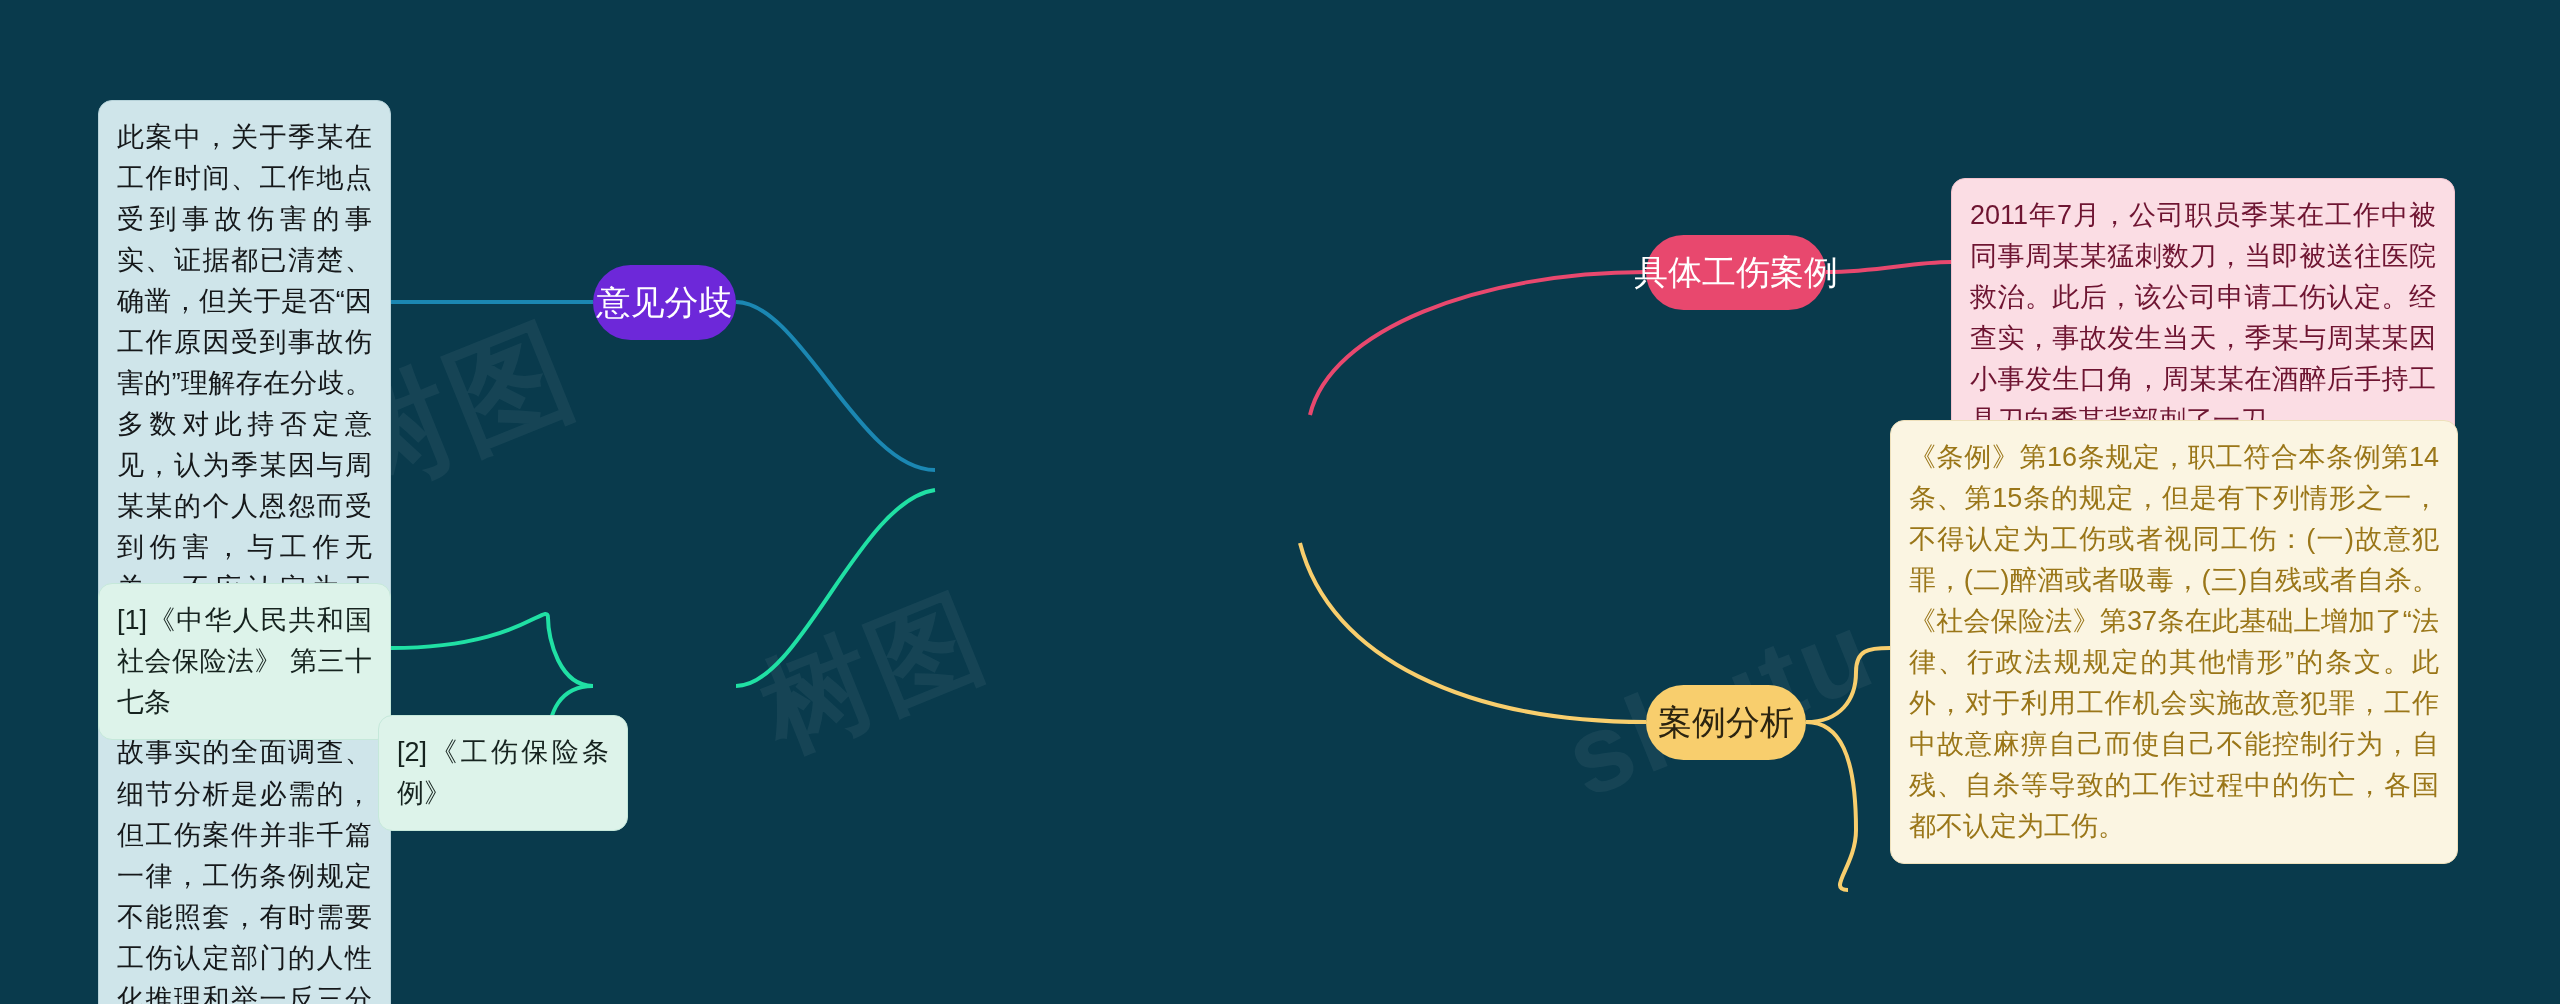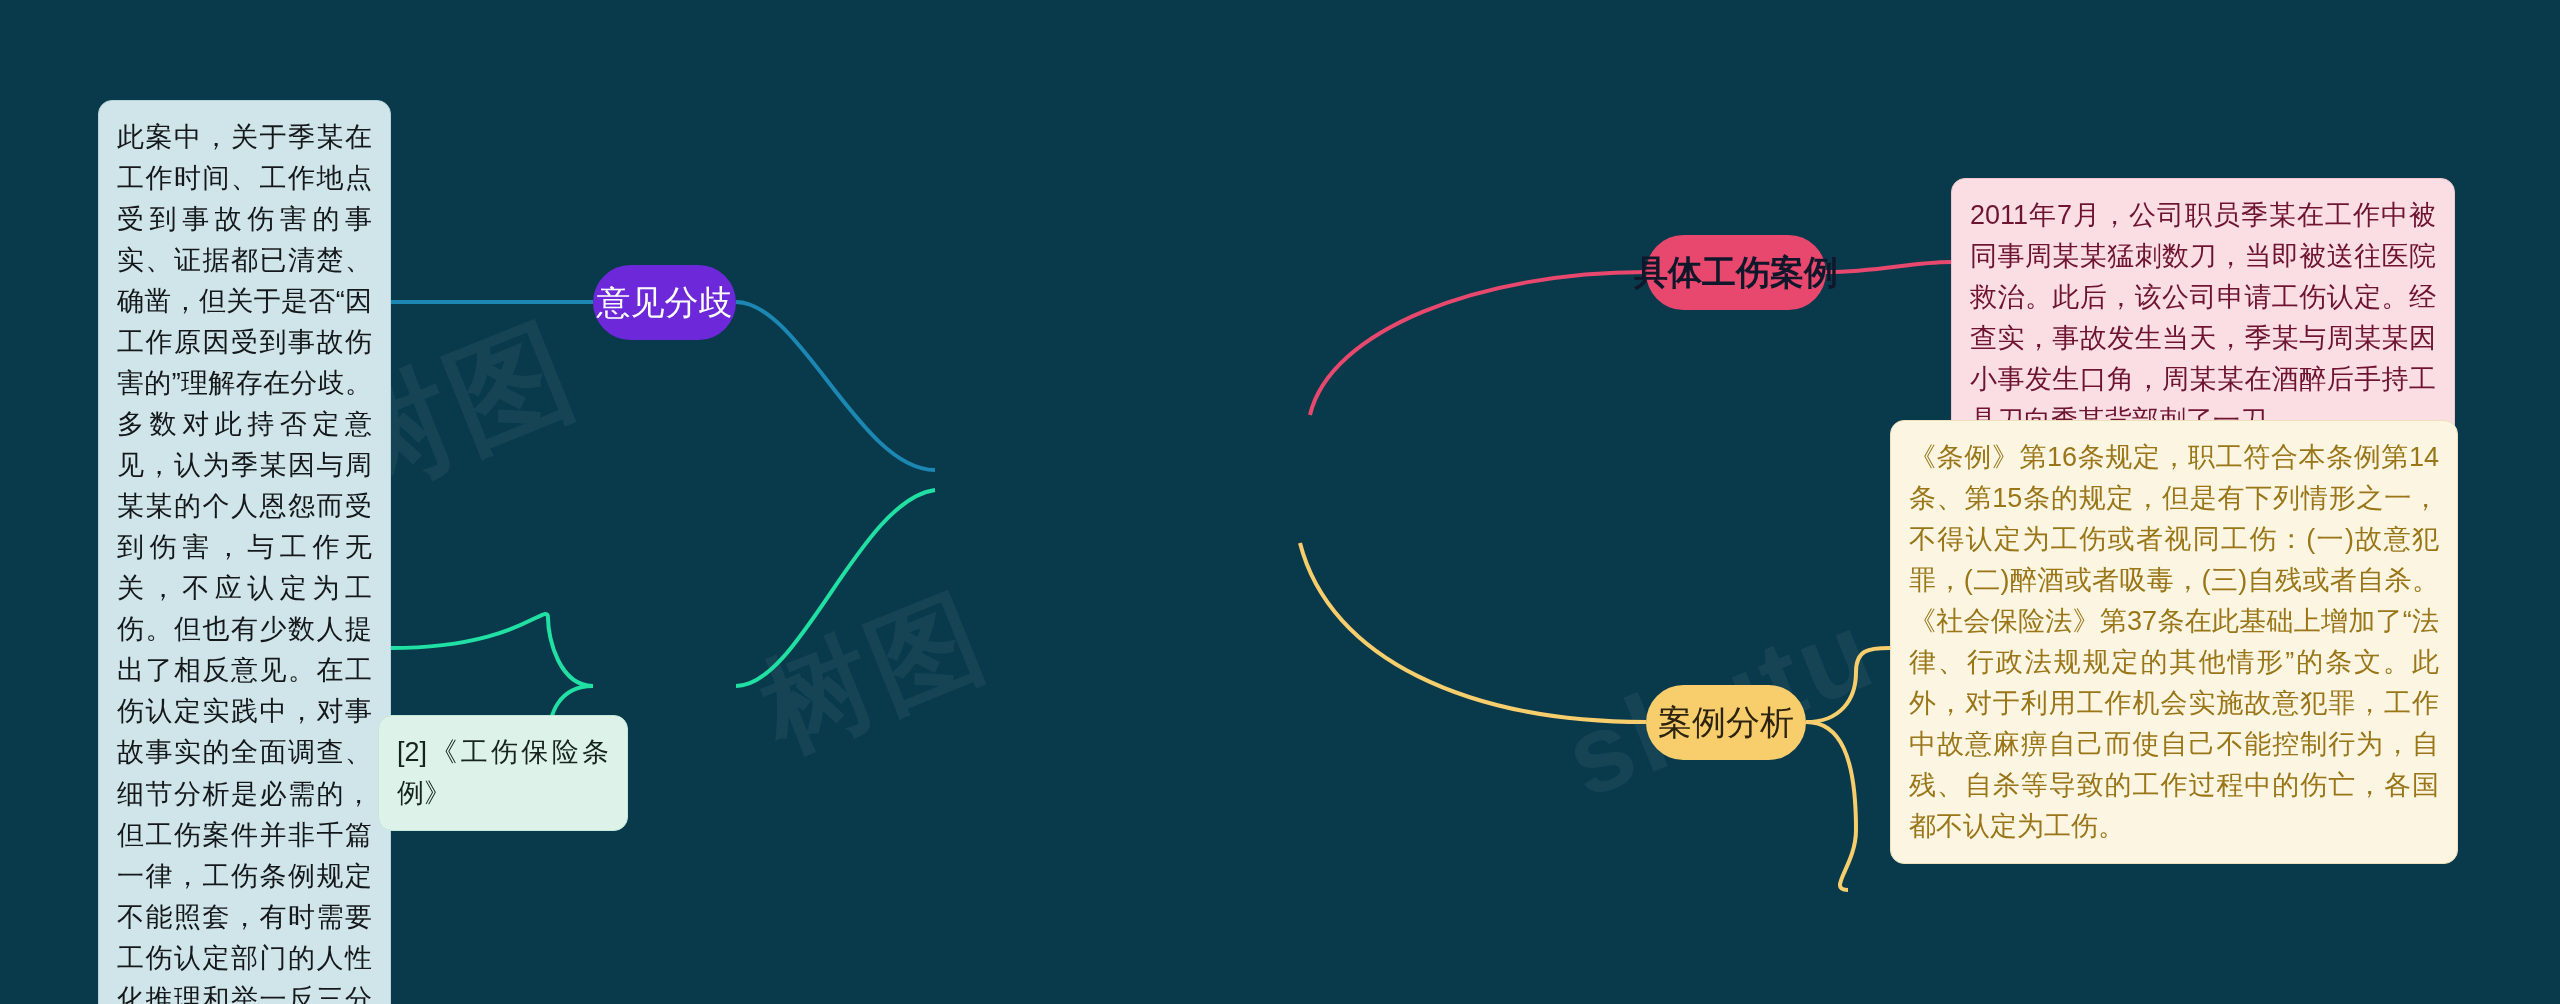--- a/index.html
+++ b/index.html
@@ -74,21 +74,21 @@
     display: flex;
     align-items: center;
     justify-content: center;
     text-align: center;
     font-size: 34px;
     padding: 0 30px;
     white-space: nowrap;
   }
 
   .branch-blue   { background: #6d28d9; color: #ffffff; }
-  .branch-pink   { background: #e8486e; color: #0f172a; font-weight: bold; }
+  .branch-pink   { background: #e8486e; color: #ffffff; }
   .branch-green  { background: #20e0a4; color: #102a28; }
   .branch-yellow { background: #f8ce6d; color: #2c2410; }
 
   .leaf {
     border-radius: 14px;
     font-size: 27px;
     line-height: 1.52;
     padding: 16px 18px;
     text-align: justify;
     word-break: break-all;
@@ -161,20 +161,21 @@
 
     <path d="M 1806 722 C 1840 722, 1856 756, 1856 830 C 1856 866, 1826 890, 1848 890" stroke="#f8ce6d" stroke-width="4"></path>
   </svg>
 
 
   <div class="node branch-node branch-blue" id="node-opinion">意见分歧</div>
 
   <div class="node leaf leaf-blue" id="leaf-opinion">此案中，关于季某在工作时间、工作地点受到事故伤害的事实、证据都已清楚、确凿，但关于是否“因工作原因受到事故伤害的”理解存在分歧。多数对此持否定意见，认为季某因与周某某的个人恩怨而受到伤害，与工作无关，不应认定为工伤。但也有少数人提出了相反意见。在工伤认定实践中，对事故事实的全面调查、细节分析是必需的，但工伤案件并非千篇一律，工伤条例规定不能照套，有时需要工伤认定部门的人性化推理和举一反三分析。在工伤实践中，经常会为“因工作原因受到事故伤害的”定性犯难。</div>
 
 
+  <div class="node leaf leaf-green" id="leaf-law-1">[1]《中华人民共和国社会保险法》 第三十七条</div>
 
   <div class="node leaf leaf-green" id="leaf-law-2">[2]《工伤保险条例》</div>
 
   <div class="node branch-node branch-pink" id="node-case">具体工伤案例</div>
 
   <div class="node leaf leaf-pink" id="leaf-case">2011年7月，公司职员季某在工作中被同事周某某猛刺数刀，当即被送往医院救治。此后，该公司申请工伤认定。经查实，事故发生当天，季某与周某某因小事发生口角，周某某在酒醉后手持工具刀向季某背部刺了一刀。</div>
 
   <div class="node branch-node branch-yellow" id="node-analysis">案例分析</div>
 
   <div class="node leaf leaf-cream" id="leaf-analysis-1">《条例》第16条规定，职工符合本条例第14条、第15条的规定，但是有下列情形之一，不得认定为工伤或者视同工伤：(一)故意犯罪，(二)醉酒或者吸毒，(三)自残或者自杀。《社会保险法》第37条在此基础上增加了“法律、行政法规规定的其他情形”的条文。此外，对于利用工作机会实施故意犯罪，工作中故意麻痹自己而使自己不能控制行为，自残、自杀等导致的工作过程中的伤亡，各国都不认定为工伤。</div>

